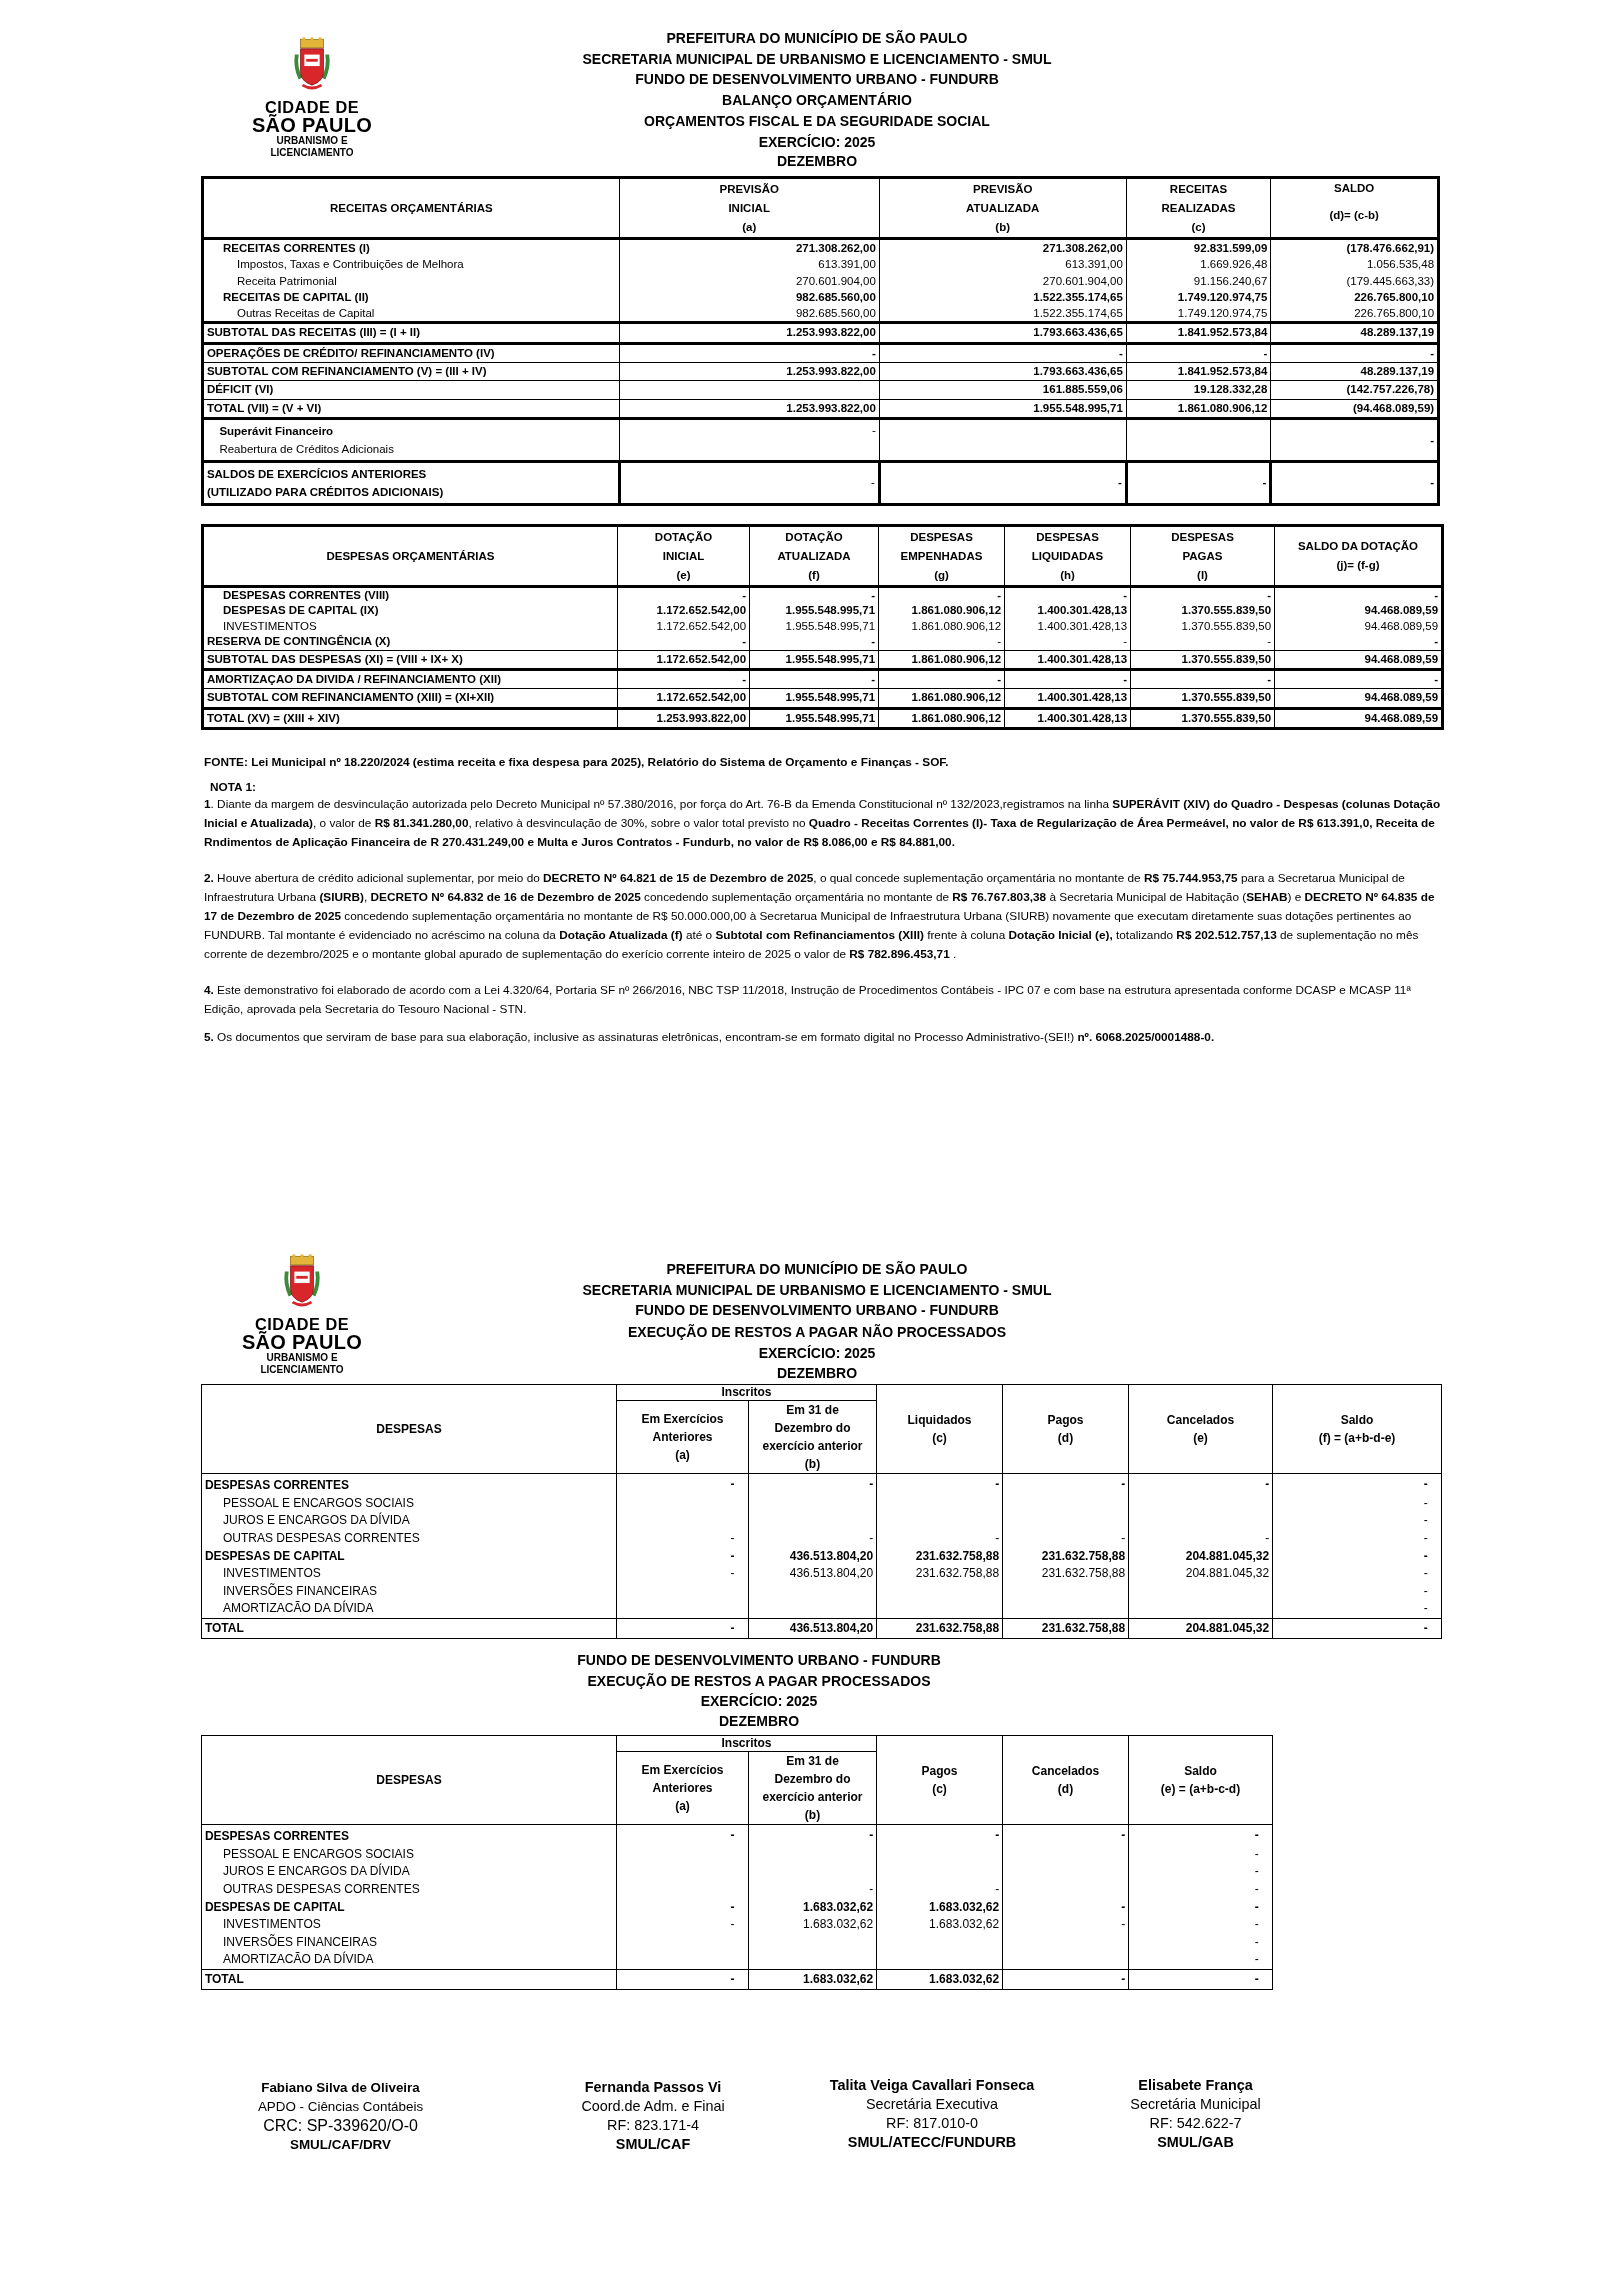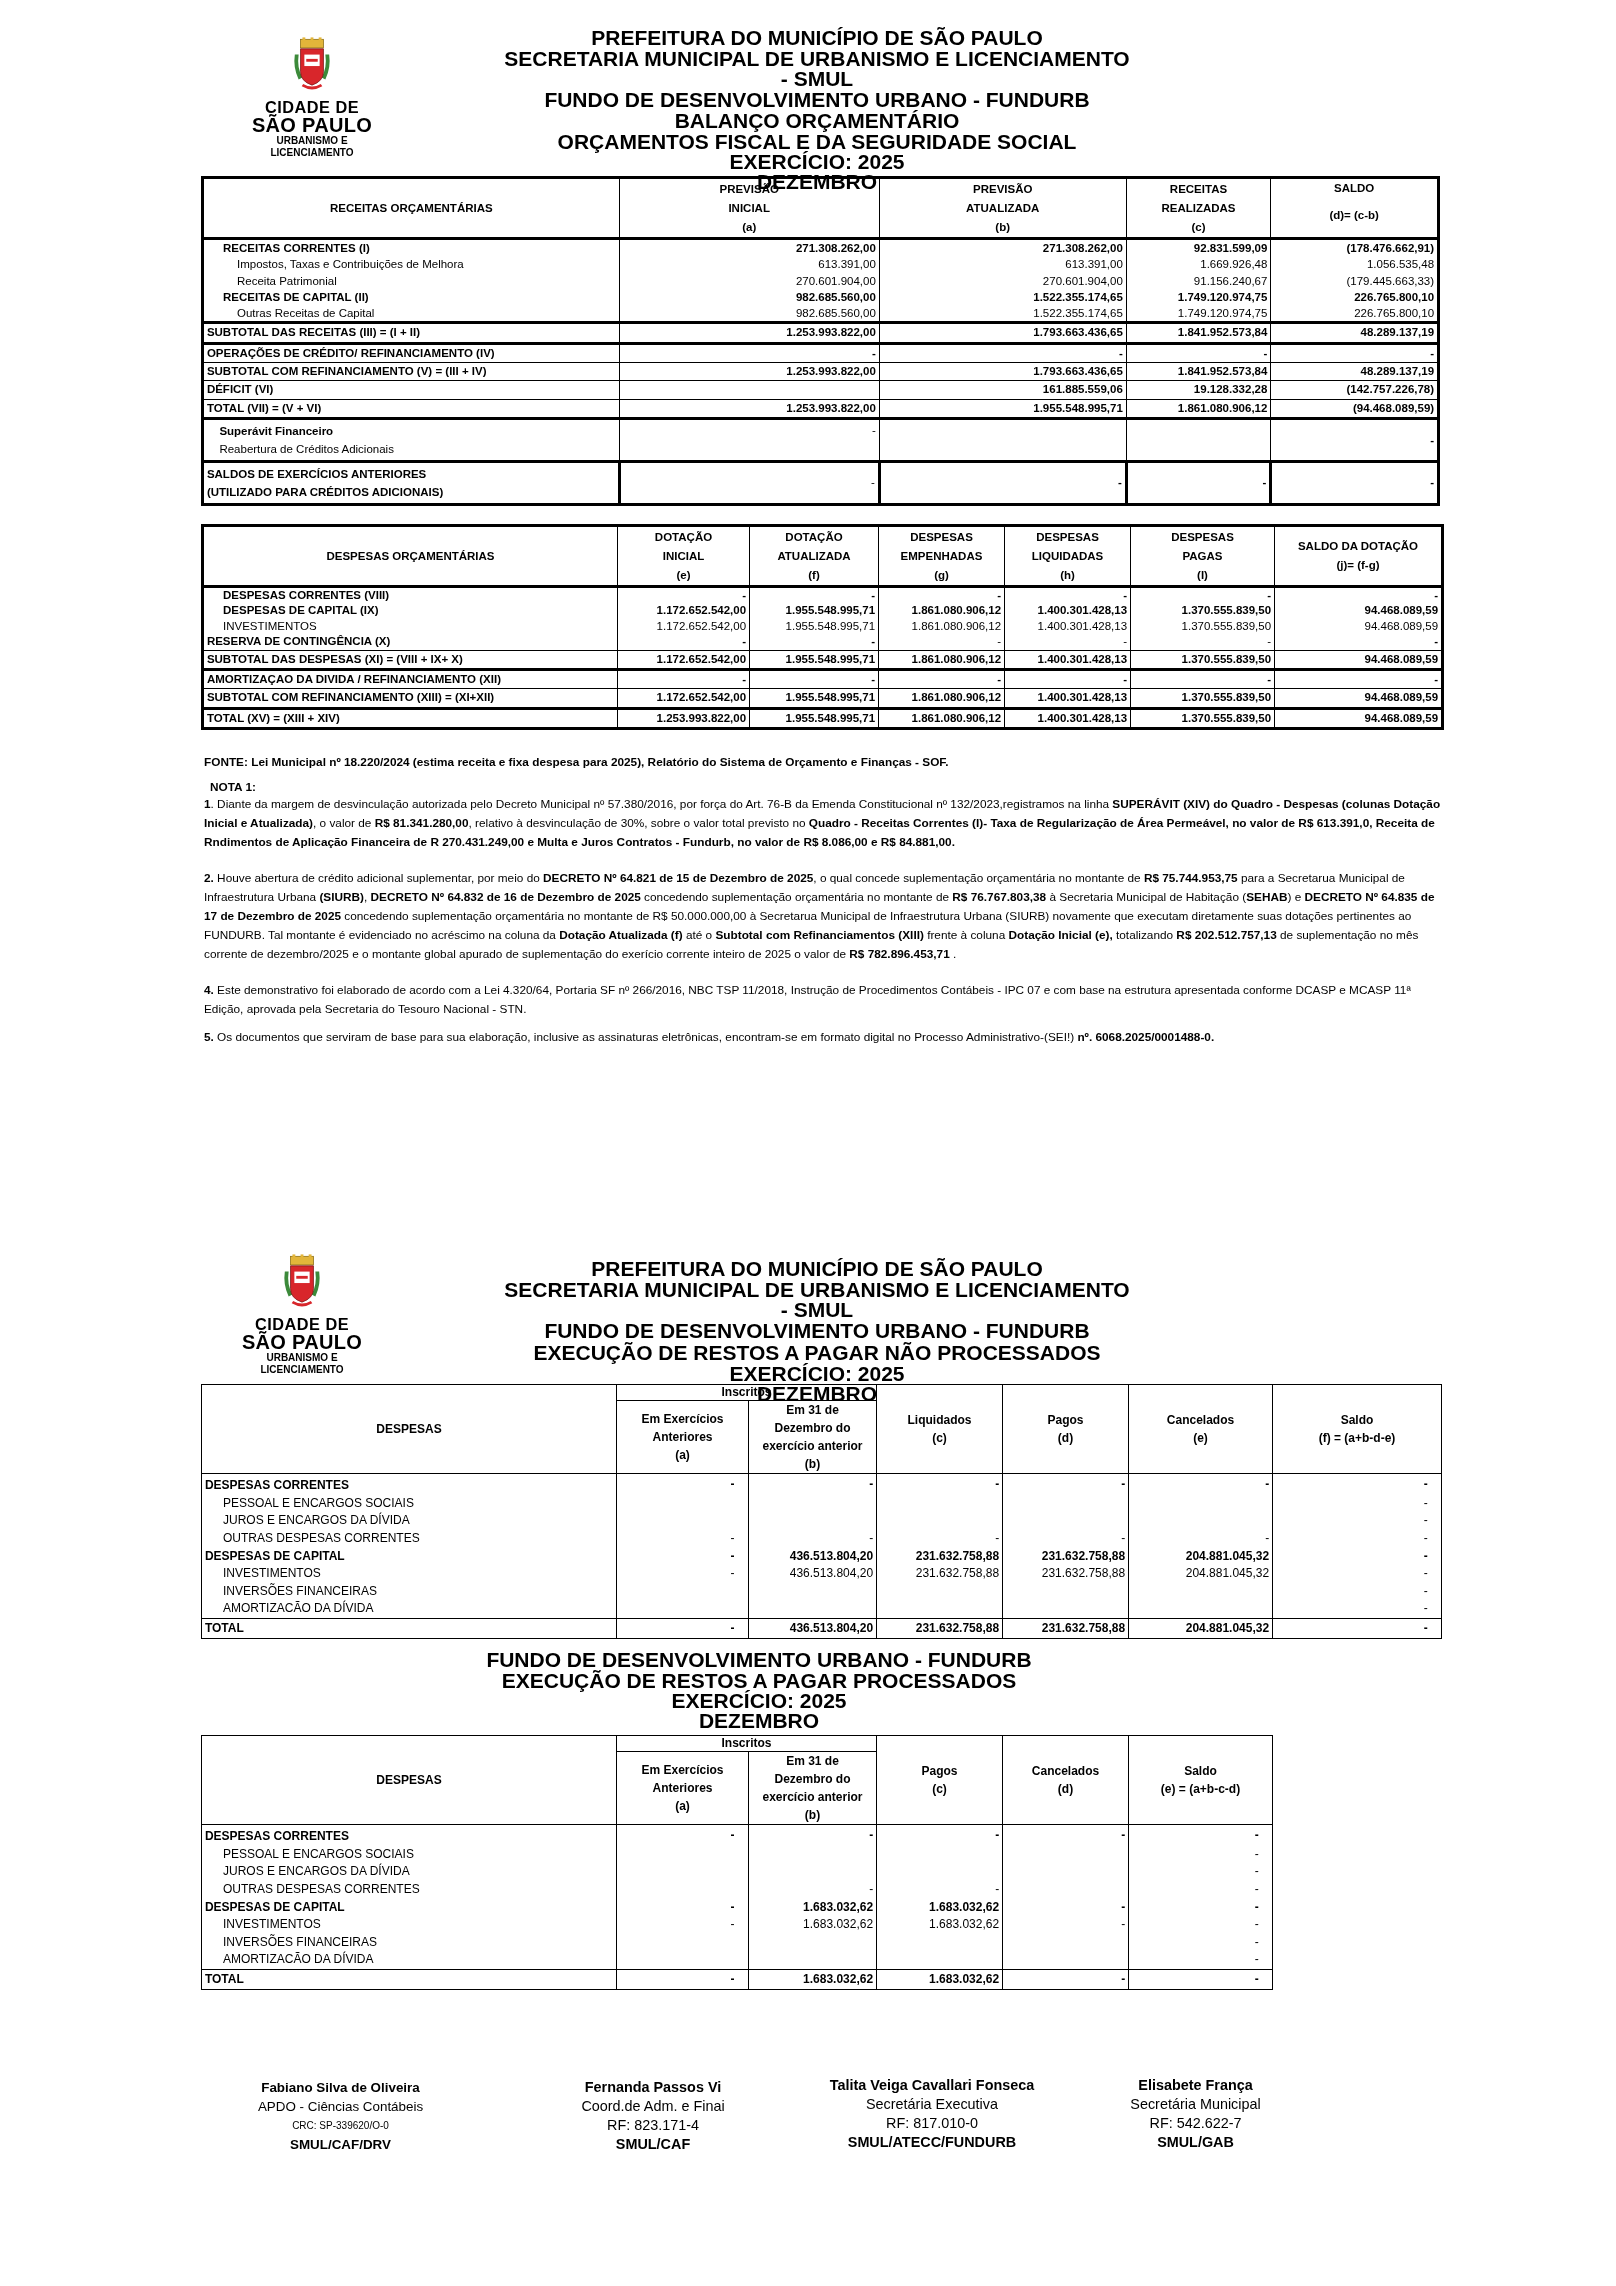--- a/index.html
+++ b/index.html
@@ -3,21 +3,21 @@
 <meta charset="utf-8">
 <style>
   html, body { margin:0; padding:0; background:#fff; }
   body { width:1617px; height:2286px; position:relative; font-family:"Liberation Sans", sans-serif; color:#000; overflow:hidden; }
   .abs { position:absolute; }
   .logo { width:134px; text-align:center; }
   .crest { width:42px; height:60px; margin:0 auto 1.9px auto; display:block; }
   .logo .l1 { font-weight:bold; font-size:16.3px; line-height:16.3px; letter-spacing:0.5px; }
   .logo .l2 { font-weight:900; font-size:20px; line-height:20px; letter-spacing:0.3px; }
   .logo .l3 { font-weight:bold; font-size:10px; line-height:11.5px; }
-  .hdr { left:500px; width:634px; text-align:center; font-weight:bold; font-size:21px; line-height:20.7px; }
+  .hdr { left:500px; width:634px; text-align:center; font-weight:bold; font-size:14px; line-height:20.7px; }
   table { border-collapse:collapse; position:absolute; table-layout:fixed; }
   td, th { padding:0 2.9px; font-size:11.5px; line-height:16.3px; white-space:nowrap; overflow:hidden; }
   th { font-weight:bold; text-align:center; font-size:11.5px; line-height:19px; }
   .num { text-align:right; }
   .b { font-weight:bold; }
   .i1 { padding-left:19px; }
   .i2 { padding-left:33px; }
   .vl { border-left:1.9px solid #000; }
   .tt { border-top:3.8px solid #000; }
   .tm { border-top:1.9px solid #000; }
@@ -593,21 +593,21 @@
         <td class="num vl b" style="line-height: 19px;">1.683.032,62</td>
         <td class="num vl b" style="line-height: 19px;">-</td>
         <td class="num vl b" style="line-height: 19px; padding-right: 13.4px;">-</td>
       </tr>
     </tbody>
 </table>
 
 <div class="sig" style="left:235px; top:2078px;">
   <div class="n" style="font-size:13.4px;">Fabiano Silva de Oliveira</div>
   <div style="font-size:13.4px;">APDO - Ciências Contábeis</div>
-  <div style="font-size:10px;">CRC: SP-339620/O-0</div>
+  <div style="font-size:16px;">CRC: SP-339620/O-0</div>
   <div class="u" style="font-size:13.4px;">SMUL/CAF/DRV</div>
 </div>
 <div class="sig" style="left:576px; top:2078px; width:154px; overflow:hidden;">
   <div class="n">Fernanda Passos Vi</div>
   <div>Coord.de Adm. e Finai</div>
   <div>RF: 823.171-4</div>
   <div class="u">SMUL/CAF</div>
 </div>
 <div class="sig" style="left:812px; top:2076px; width:240px;">
   <div class="n">Talita Veiga Cavallari Fonseca</div>

